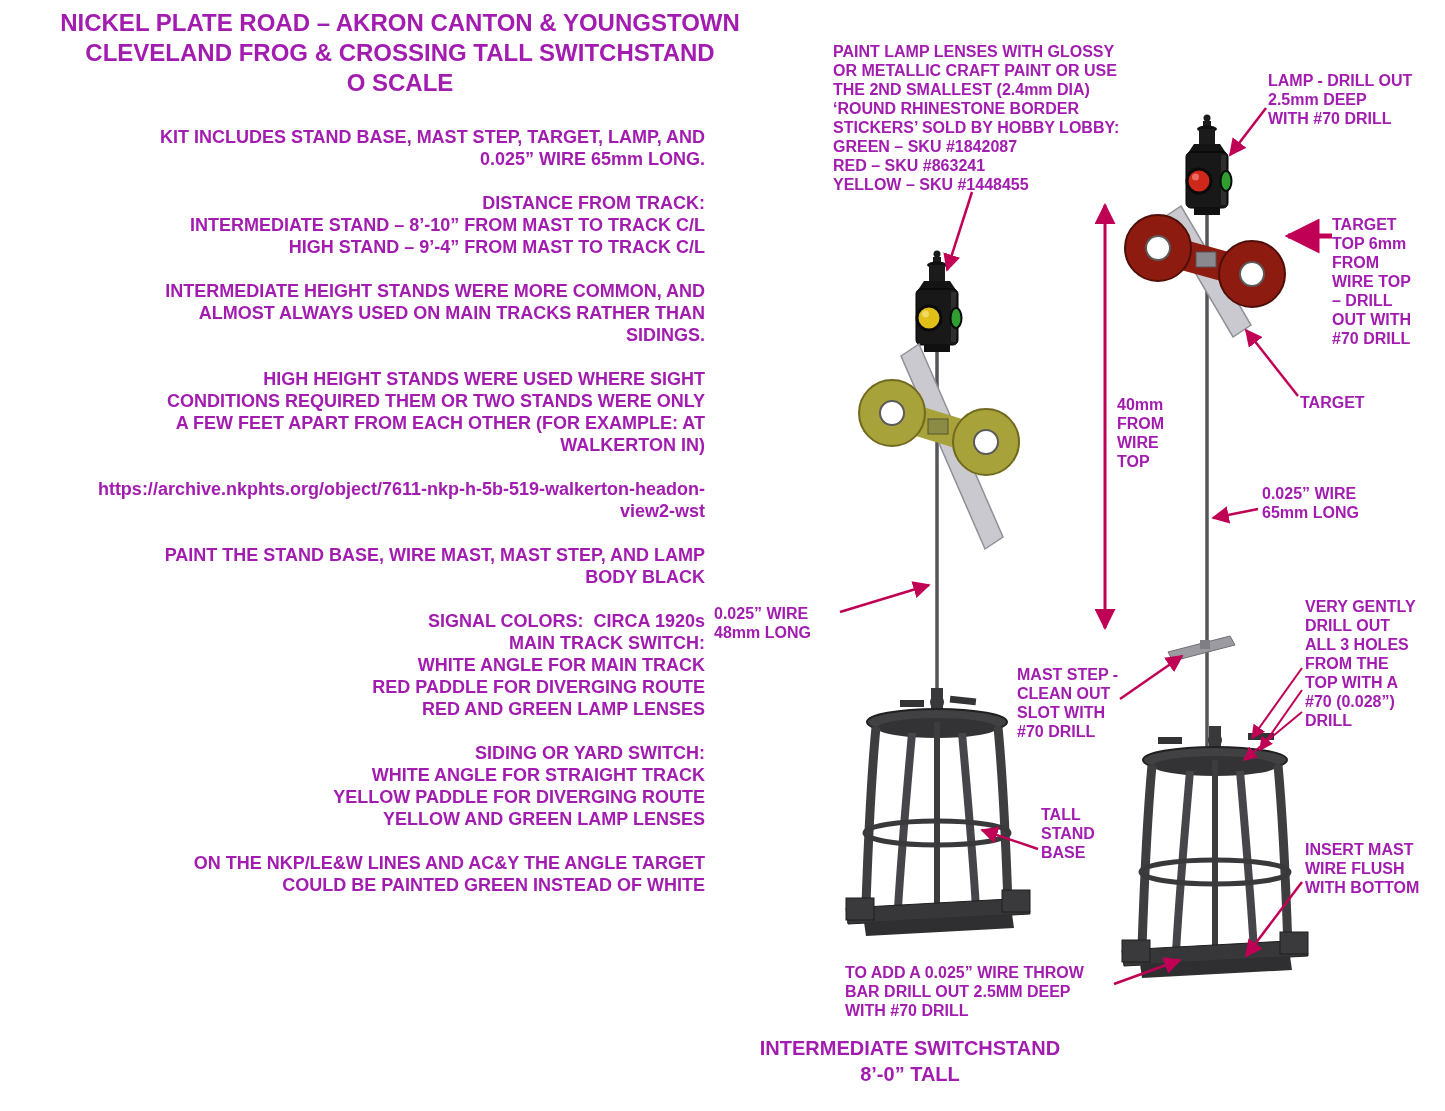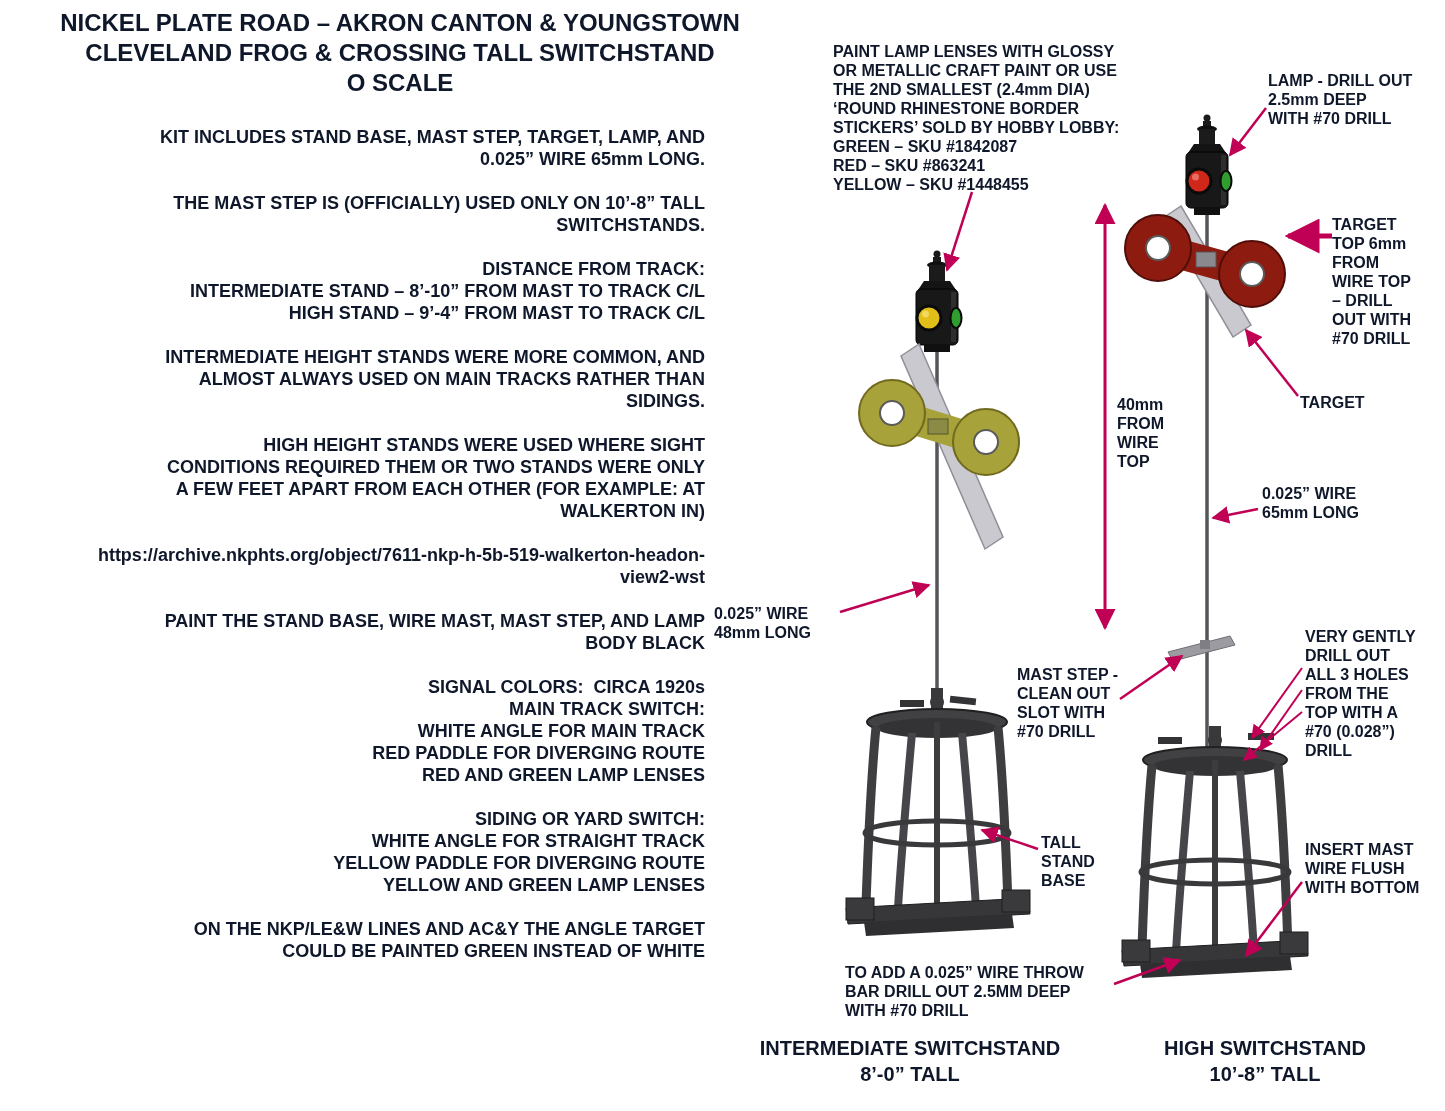--- a/index.html
+++ b/index.html
@@ -1,18 +1,18 @@
 <!DOCTYPE html>
 <html><head>
 <meta charset="utf-8">
 <style>
   html,body { margin:0; padding:0; background:#ffffff; }
   .page {
     position:relative; width:1445px; height:1111px; background:#ffffff;
-    font-family:"Liberation Sans", sans-serif; color:#0f172a; overflow:hidden;
+    font-family:"Liberation Sans", sans-serif; color:#a21caf; overflow:hidden;
   }
   .title-block { position:absolute; left:10px; top:8px; width:780px; text-align:center;
     font-weight:bold; font-size:24px; line-height:30px; }
   .body-col { position:absolute; left:45px; top:126px; width:660px;
     font-weight:bold; font-size:18px; line-height:22px;text-align:right; }
   .para { white-space:pre-wrap; margin:0 0 22px 0; overflow-wrap:anywhere; }
   .callout { position:absolute; font-weight:bold; font-size:16px; line-height:19px;
     white-space:pre-line;margin-top:7px; }
   .caption { position:absolute; font-weight:bold; font-size:20px; line-height:26px;
     text-align:center; white-space:pre-line; }
@@ -140,22 +140,20 @@
 
   <div class="title-block">
     <div>NICKEL PLATE ROAD – AKRON CANTON &amp; YOUNGSTOWN</div>
     <div>CLEVELAND FROG &amp; CROSSING  TALL SWITCHSTAND</div>
     <div>O SCALE</div>
   </div>
 
   <div class="body-col">
     <div class="para">KIT INCLUDES STAND BASE, MAST STEP, TARGET, LAMP, AND
 0.025” WIRE 65mm LONG.</div>
-    <div class="para">THE MAST STEP IS (OFFICIALLY) USED ONLY ON 10’-8” TALL
-SWITCHSTANDS.</div>
     <div class="para">DISTANCE FROM TRACK:
   INTERMEDIATE STAND – 8’-10” FROM MAST TO TRACK C/L
   HIGH STAND – 9’-4” FROM MAST TO TRACK C/L</div>
     <div class="para"> INTERMEDIATE HEIGHT STANDS WERE MORE COMMON, AND
 ALMOST ALWAYS USED ON MAIN TRACKS RATHER THAN
 SIDINGS.</div>
     <div class="para"> HIGH HEIGHT STANDS WERE USED WHERE SIGHT
 CONDITIONS REQUIRED THEM OR TWO STANDS WERE ONLY
 A FEW FEET APART FROM EACH OTHER (FOR EXAMPLE: AT
 WALKERTON IN)</div>
@@ -199,35 +197,33 @@
 WIRE
 TOP</div>
   <div class="callout" style="left:1262px; top:477px; width:130px;">0.025” WIRE
 65mm LONG</div>
   <div class="callout" style="left:714px; top:597px; width:130px;">0.025” WIRE
 48mm LONG</div>
   <div class="callout" style="left:1017px; top:658px; width:110px;">MAST STEP -
 CLEAN OUT
 SLOT WITH
 #70 DRILL</div>
-  <div class="callout" style="left:1305px; top:620px; width:135px;">VERY GENTLY
+  <div class="callout" style="left:1305px; top:590px; width:135px;">VERY GENTLY
 DRILL OUT
 ALL 3 HOLES
 FROM THE
 TOP WITH A
 #70 (0.028”)
 DRILL</div>
-  <div class="callout" style="left:1041px; top:826px; width:80px;">TALL
+  <div class="callout" style="left:1041px; top:798px; width:80px;">TALL
 STAND
 BASE</div>
   <div class="callout" style="left:1305px; top:833px; width:140px;">INSERT MAST
 WIRE FLUSH
 WITH BOTTOM</div>
   <div class="callout" style="left:845px; top:956px; width:270px;">TO ADD A 0.025” WIRE THROW
 BAR DRILL OUT 2.5MM DEEP
 WITH #70 DRILL</div>
 
   <div class="caption" style="left:695px; top:1035px; width:430px;">INTERMEDIATE SWITCHSTAND
 8’-0” TALL</div>
-  <div class="caption" style="left:1110px; top:1035px; width:310px;">HIGH SWITCHSTAND
-10’-8” TALL</div>
 
 </div>
 
 </body></html>

